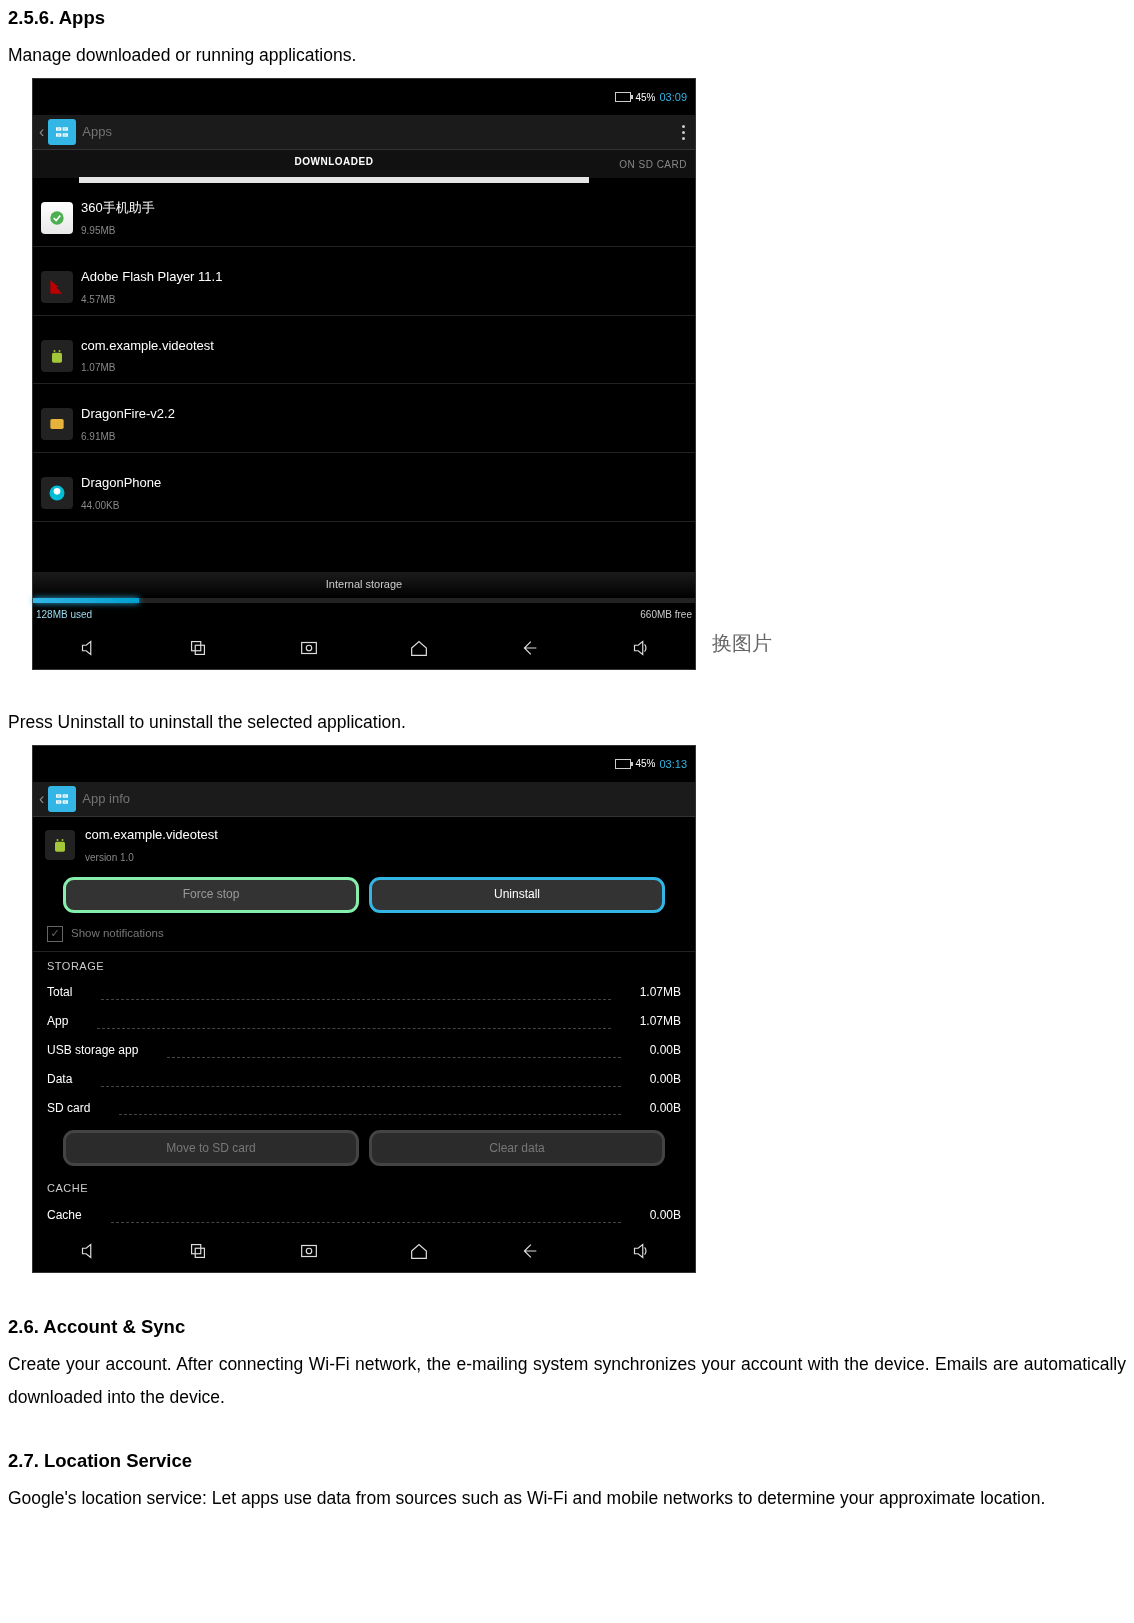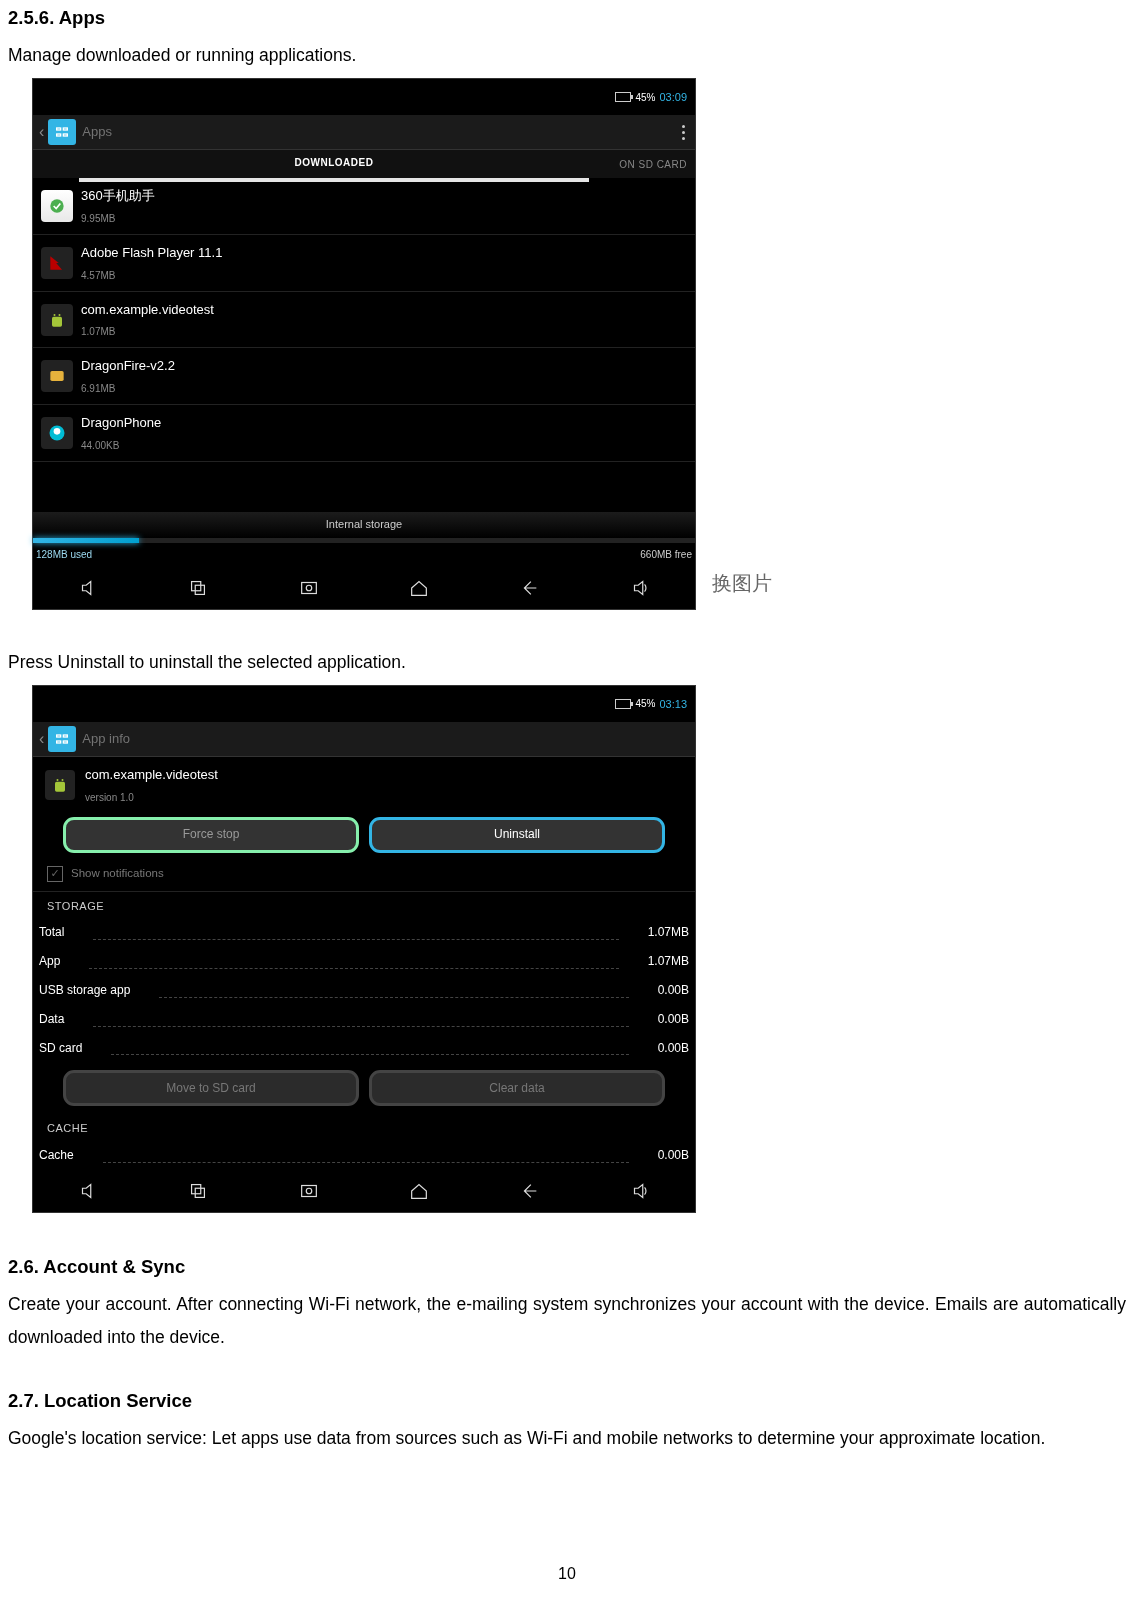--- a/index.html
+++ b/index.html
@@ -83,29 +83,30 @@
     height: 28px;
     font-size: 10px;
     color: #aaa;
     align-items: center;
   }
   .tab-strip .tab {
     text-align: center;
     padding: 6px 0;
     letter-spacing: 0.5px;
   }
-  .tab-strip .tab.active { color: #fff; font-weight: bold; flex:1; border-bottom: 4px solid #e5e5e5; }
+  .tab-strip .tab.active { color: #fff; font-weight: bold; flex:1; border-bottom: 6px solid #e5e5e5; }
   .tab-strip .tab.side { color:#888; padding: 6px 8px; width: 90px; text-align: right; }
 
   
   .app-row {
     display: flex; align-items: center;
     padding: 6px 8px;
     gap: 8px;
     border-bottom: 1px solid #222;
+    margin-top: 12px;
   }
   .app-row .icon-slot {
     width: 32px; height: 32px;
     border-radius: 4px;
     display:flex;align-items:center;justify-content:center;
     font-size: 18px;
     background:#222;
   }
   .app-row .meta { display: flex; flex-direction: column; }
   .app-row .meta .name { color: #fff; font-size: 13px; }
@@ -185,21 +186,21 @@
   }
 
   .sect-head {
     color:#ccc; font-size:11px;
     padding: 4px 14px 2px;
     letter-spacing: 0.5px;
   }
 
   .kv-row {
     display:flex; justify-content:space-between;
-    padding: 3px 6px;
+    padding: 3px 14px;
     color:#fff; font-size:12px;gap:21px;
   }
   .kv-row .dots {
     flex:1;
     border-bottom: 1px dashed #444;
     margin: 0 8px 4px;
   }
   .kv-row .v { color:#fff; }
 
   .side-text {

